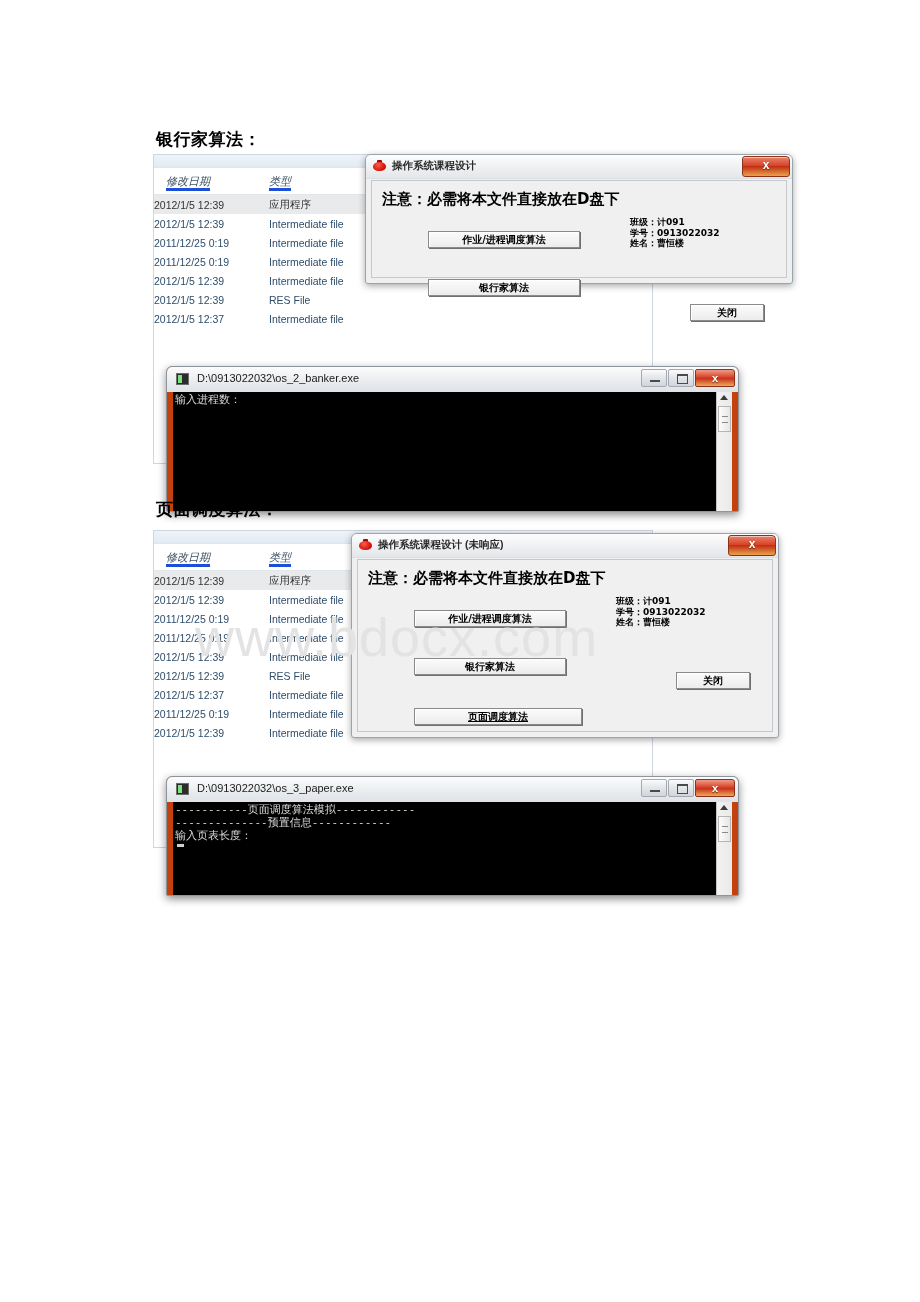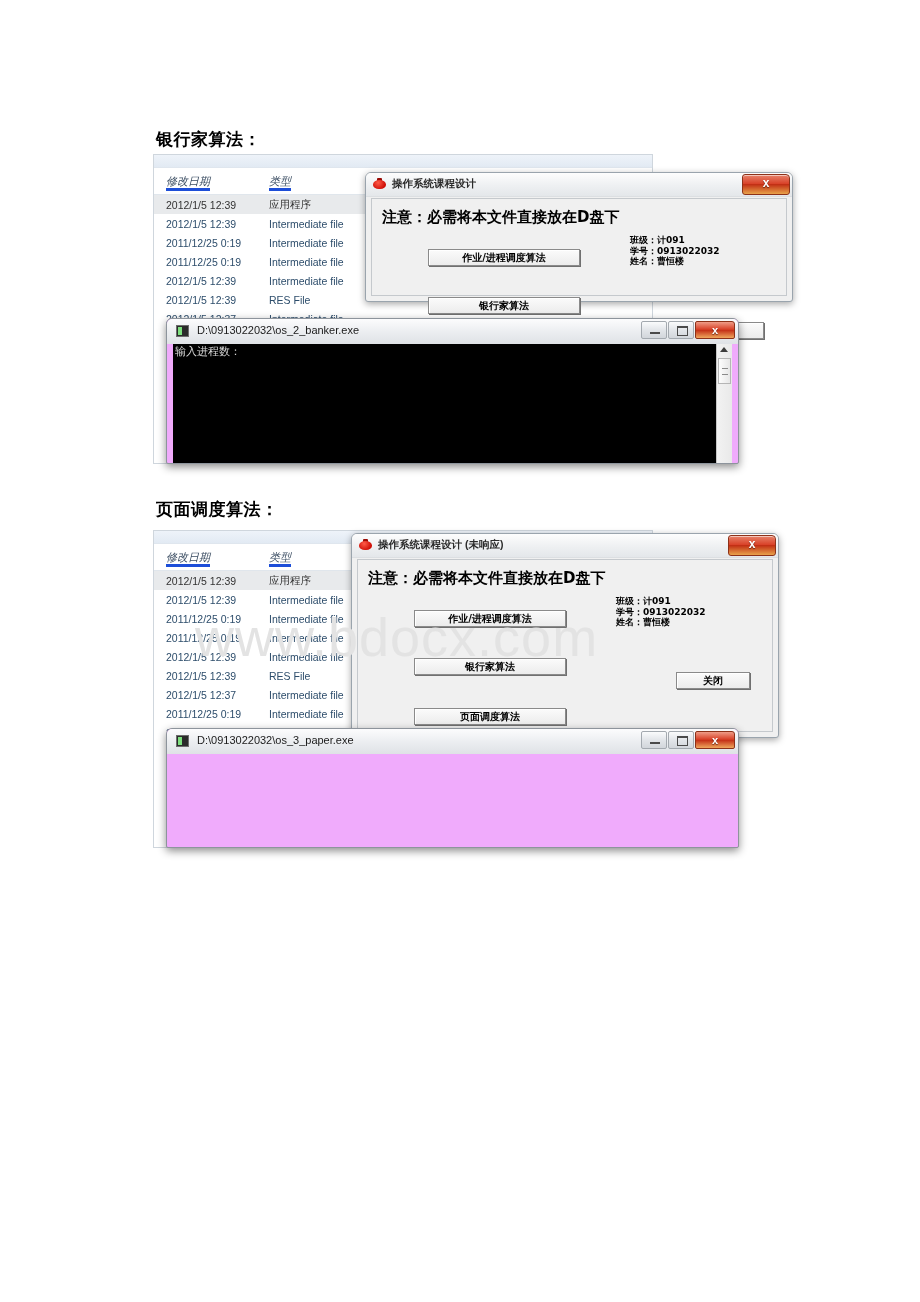--- a/index.html
+++ b/index.html
@@ -45,21 +45,21 @@
   }
   .colhdr .c1{width:115px;padding-left:12px;box-sizing:border-box;}
   .colhdr .c2{width:130px;box-sizing:border-box;}
   .colhdr span{border-bottom:3px solid #1d4ed8;padding-bottom:1px;font-style:italic;}
   .frow{
     height:19px;display:flex;align-items:center;
     font-family:"Liberation Sans", sans-serif;
     font-size:10.5px;color:#2d4d6b;
   }
   .frow.sel{background:#e8eaec;color:#333;}
-  .frow .c1{width:115px;padding-left:12px;box-sizing:border-box;}
+  .frow .c1{width:115px;box-sizing:border-box;}
   .frow .c2{width:150px;box-sizing:border-box;}
 
   
   .watermark{
     position:absolute;
     font-family:"Liberation Sans", sans-serif;
     font-size:54px;color:#e3e3e3;font-weight:400;
     letter-spacing:1px;white-space:nowrap;
     pointer-events:none;z-index:5;
   }
@@ -130,25 +130,26 @@
     box-shadow:inset 1px 1px 0 #ffffff, 1px 1px 0 #707070;
     font-family:"DejaVu Sans", sans-serif;
     font-size:10px;color:#000;font-weight:700;
     display:flex;align-items:center;justify-content:center;
     box-sizing:border-box;white-space:nowrap;
   }
 
   
   .console{
     position:absolute;
-    background:#f0abfc;
+    background:#c2410c;
     border:1px solid #8d949c;
     border-radius:6px 6px 2px 2px;
     box-shadow:0 3px 9px rgba(0,0,0,.45);
     box-sizing:border-box;
+    margin-top:48px;
   }
   .console .ctbar{
     height:25px;position:relative;
     background:linear-gradient(#fcfcfd,#eceef1 50%,#dfe2e6);
     border-radius:5px 5px 0 0;
   }
   .ctbar .cttl{
     position:absolute;left:30px;top:5px;
     font-family:"Liberation Sans", sans-serif;
     font-size:11px;color:#1a1a1a;white-space:nowrap;
@@ -247,21 +248,21 @@
           <div class="c1">2012/1/5 12:39</div>
           <div class="c2">RES File</div>
         </div>
         <div class="frow">
           <div class="c1">2012/1/5 12:37</div>
           <div class="c2">Intermediate file</div>
         </div>
       </div>
     </div>
 
-    <div class="win" style="left:212px;top:20px;width:428px;height:130px;">
+    <div class="win" style="left:212px;top:2px;width:428px;height:130px;">
       <div class="tbar">
         <div class="appicon">
           <div class="stem"></div>
             <div class="dot"></div>
         </div>
         <div class="ttl">操作系统课程设计</div>
         <div class="btn-close">
           <div class="x">x</div>
         </div>
       </div>
@@ -371,21 +372,21 @@
       </div>
       <div class="body">
         <div class="note">注意：必需将本文件直接放在D盘下</div>
         <div class="stu" style="left:258px;top:36px;">
           <div>班级：计091</div>
           <div>学号：0913022032</div>
           <div>姓名：曹恒楼</div>
         </div>
         <div class="vbtn" style="left:56px;top:50px;width:152px;">作业/进程调度算法</div>
         <div class="vbtn" style="left:56px;top:98px;width:152px;">银行家算法</div>
-        <div class="vbtn" style="left:56px;top:148px;width:152px;">页面调度算法</div>
+        <div class="vbtn" style="left:56px;top:148px;width:168px;text-decoration:underline;">页面调度算法</div>
         <div class="vbtn" style="left:318px;top:112px;width:74px;">关闭</div>
       </div>
     </div>
 
     <div class="console" style="left:13px;top:200px;width:573px;height:120px;">
       <div class="ctbar">
         <div class="cicon">
             <i></i>
           </div>
         <div class="cttl">D:\0913022032\os_3_paper.exe</div>
@@ -394,16 +395,26 @@
               <div class="minbar"></div>
             </div>
           <div class="cb">
               <div class="maxbox"></div>
             </div>
           <div class="cb red">
               <div class="gl">x</div>
             </div>
         </div>
       </div>
+      <div class="screen">
+        <div class="txt">-----------页面调度算法模拟------------
+--------------预置信息------------
+输入页表长度：</div>
+        <div class="caret" style="top:42px;"></div>
+        <div class="vscroll">
+          <div class="arrow"></div>
+          <div class="thumb"></div>
+        </div>
+      </div>
     </div>
   </div>
 
 </div>
 
 </body></html>

